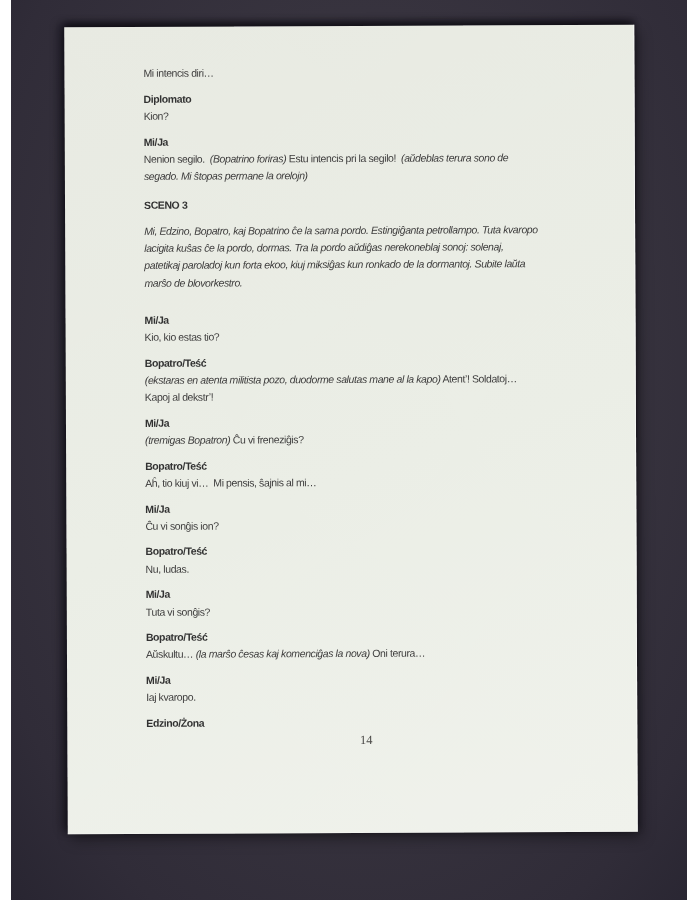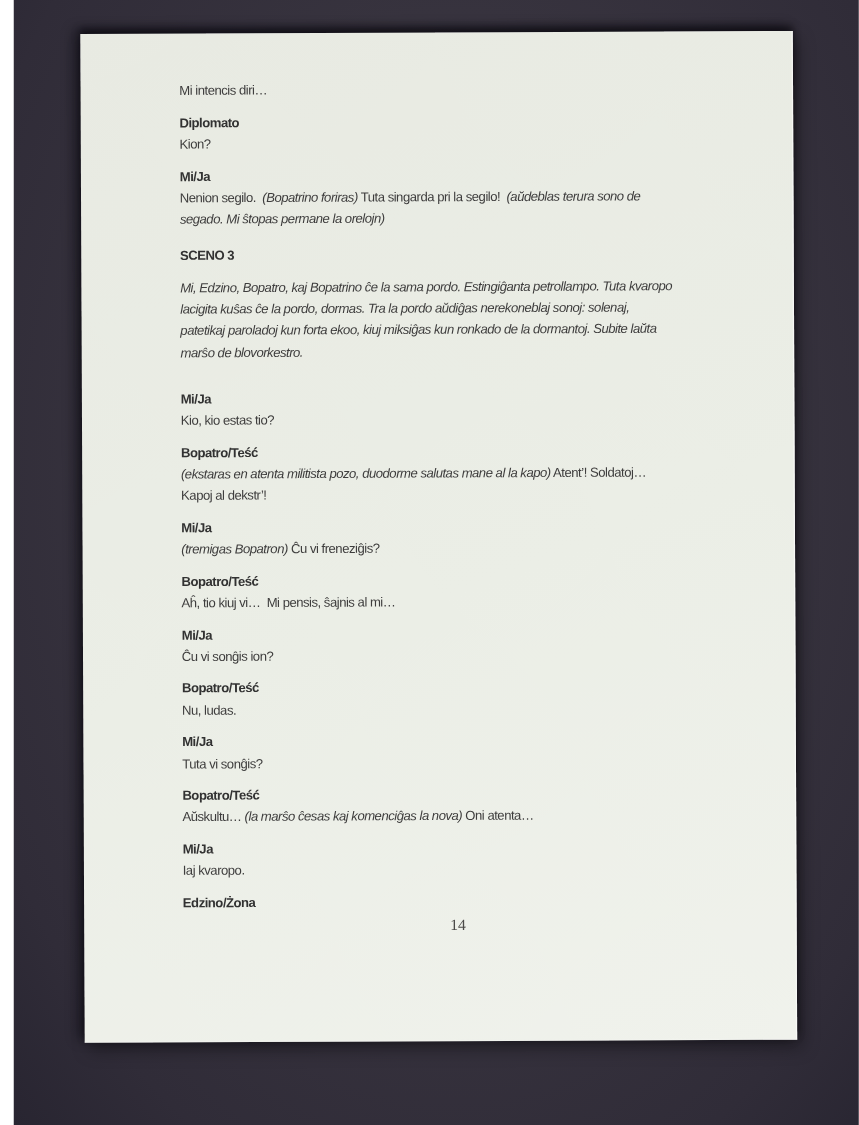--- a/index.html
+++ b/index.html
@@ -59,21 +59,21 @@
       <div>
           <div class="block dialogue">
             <div class="line"><span>Mi intencis diri…</span></div>
           </div>
           <div class="block dialogue">
             <div class="speaker">Diplomato</div>
             <div class="line"><span>Kion?</span></div>
           </div>
           <div class="block dialogue">
             <div class="speaker">Mi/Ja</div>
-            <div class="line"><span>Nenion segilo.  </span><span class="it">(Bopatrino foriras)</span><span> Tuta singarda pri la segilo!  </span><span class="it">(aŭdeblas terura sono de
+            <div class="line"><span>Nenion segilo.  </span><span class="it">(Bopatrino foriras)</span><span> Estu intencis pri la segilo!  </span><span class="it">(aŭdeblas terura sono de
 segado. Mi ŝtopas permane la orelojn)</span></div>
           </div>
           <div class="block scene-heading">
             <div class="line">SCENO 3</div>
           </div>
           <div class="block stage-direction">
             <div class="line"><span class="it">Mi, Edzino, Bopatro, kaj Bopatrino ĉe la sama pordo. Estingiĝanta petrollampo. Tuta kvaropo
 lacigita kuŝas ĉe la pordo, dormas. Tra la pordo aŭdiĝas nerekoneblaj sonoj: solenaj,
 patetikaj paroladoj kun forta ekoo, kiuj miksiĝas kun ronkado de la dormantoj. Subite laŭta
 marŝo de blovorkestro.</span></div>
@@ -102,21 +102,21 @@
           <div class="block dialogue">
             <div class="speaker">Bopatro/Teść</div>
             <div class="line"><span>Nu, ludas.</span></div>
           </div>
           <div class="block dialogue">
             <div class="speaker">Mi/Ja</div>
             <div class="line"><span>Tuta vi sonĝis?</span></div>
           </div>
           <div class="block dialogue">
             <div class="speaker">Bopatro/Teść</div>
-            <div class="line"><span>Aŭskultu… </span><span class="it">(la marŝo ĉesas kaj komenciĝas la nova)</span><span> Oni atenta…</span></div>
+            <div class="line"><span>Aŭskultu… </span><span class="it">(la marŝo ĉesas kaj komenciĝas la nova)</span><span> Oni terura…</span></div>
           </div>
           <div class="block dialogue">
             <div class="speaker">Mi/Ja</div>
             <div class="line"><span>Iaj kvaropo.</span></div>
           </div>
           <div class="block speaker-only">
             <div class="speaker">Edzino/Żona</div>
           </div>
         </div>
       <div class="pagenum">14</div>

